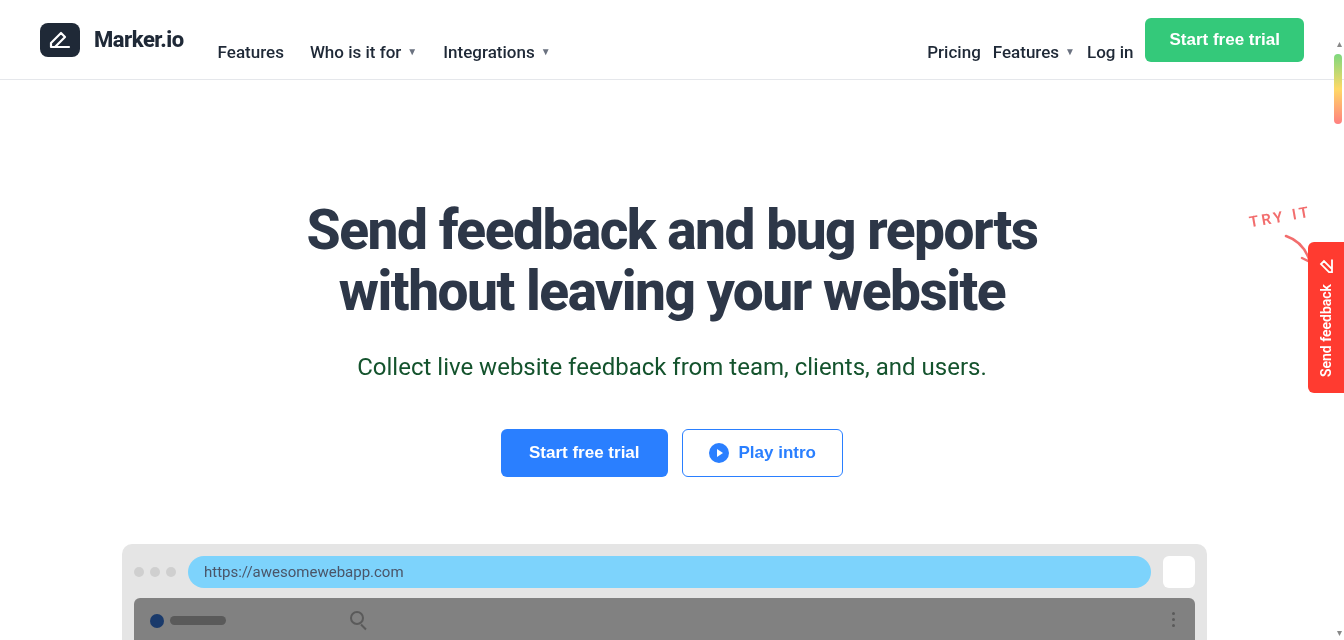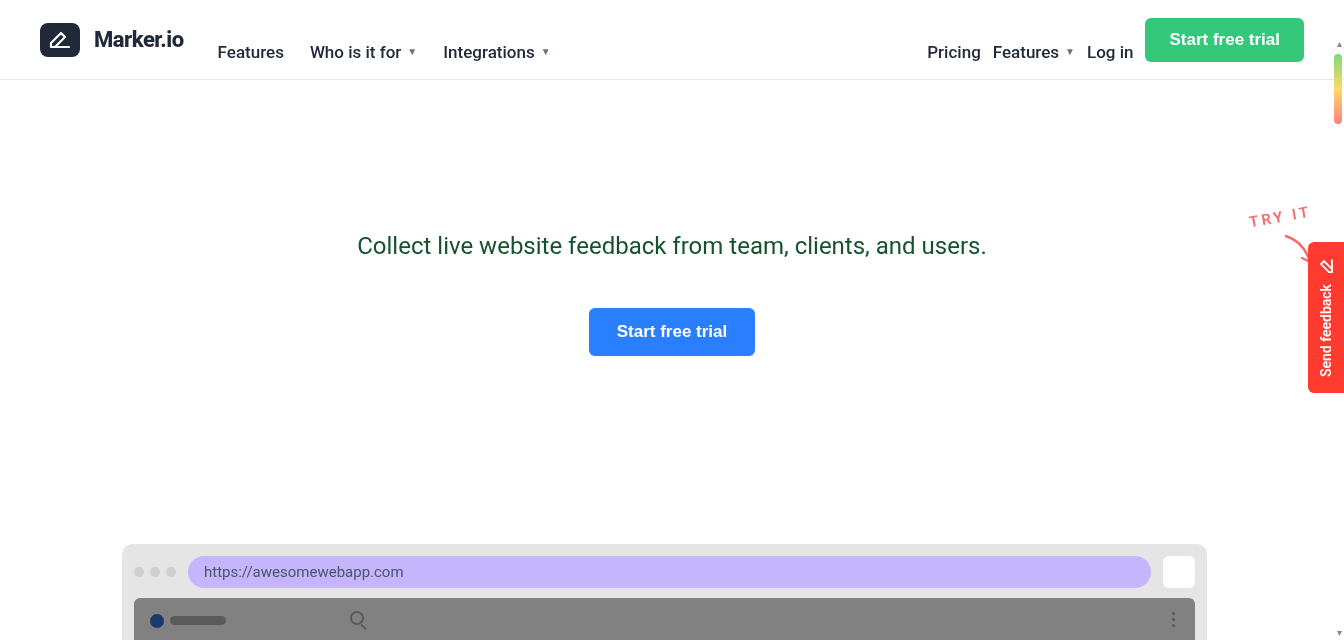--- a/index.html
+++ b/index.html
@@ -25,21 +25,21 @@
 .btn-primary { background: #2a7fff; color: #fff; padding: 14px 28px; border-radius: 6px; font-size: 17px; font-weight: 600; border: none; cursor: pointer; }
 .btn-secondary { background: #fff; color: #2a7fff; padding: 13px 26px; border-radius: 6px; font-size: 17px; font-weight: 600; border: 1.5px solid #2a7fff; cursor: pointer; display: flex; align-items: center; gap: 10px; }
 .play-icon { width: 20px; height: 20px; border-radius: 50%; background: #2a7fff; display: flex; align-items: center; justify-content: center; }
 .play-icon::after { content: ''; border-left: 6px solid #fff; border-top: 4px solid transparent; border-bottom: 4px solid transparent; margin-left: 2px; }
 
 
 .browser { position: absolute; bottom: 0; left: 122px; width: 1085px; background: #e5e5e5; border-radius: 10px 10px 0 0; padding: 12px 12px 0; }
 .browser-bar { display: flex; align-items: center; gap: 12px; margin-bottom: 10px; }
 .dots { display: flex; gap: 6px; }
 .dot { width: 10px; height: 10px; border-radius: 50%; background: #cfcfcf; }
-.addr { flex: 1; background: #c4b5fd; border-radius: 16px; height: 32px; display: flex; align-items: center; padding: 0 16px; font-size: 15px; color: #4a5568; }
+.addr { flex: 1; background: #7dd3fc; border-radius: 16px; height: 32px; display: flex; align-items: center; padding: 0 16px; font-size: 15px; color: #4a5568; }
 .addr-btn { width: 32px; height: 32px; background: #fff; border-radius: 6px; }
 .browser-body { background: #818181; height: 42px; border-radius: 6px 6px 0 0; position: relative; }
 .bb-dot { position: absolute; left: 16px; top: 16px; width: 14px; height: 14px; border-radius: 50%; background: #1a3a6b; }
 .bb-line { position: absolute; left: 36px; top: 18px; width: 56px; height: 9px; border-radius: 5px; background: #5a5a5a; }
 .bb-search { position: absolute; left: 216px; top: 13px; width: 14px; height: 14px; border: 2px solid #5a5a5a; border-radius: 50%; }
 .bb-search::after { content: ''; position: absolute; bottom: -5px; right: -5px; width: 7px; height: 2px; background: #5a5a5a; transform: rotate(45deg); }
 .bb-kebab { position: absolute; right: 20px; top: 14px; display: flex; flex-direction: column; gap: 3px; }
 .bb-kebab span { width: 3px; height: 3px; border-radius: 50%; background: #5a5a5a; }
 
 
@@ -92,23 +92,31 @@
         <span class="nav-caret">▼</span>
       </div>
     <div class="nav-item">
         <span>Log in</span>
       </div>
     <button class="cta-button">Start free trial</button>
   </div>
 </header>
 
 <section class="hero">
+  <h1 class="hero-title">
+    <span>Send feedback and bug reports</span><br>
+    <span>without leaving your website</span>
+  </h1>
   <p class="hero-subtitle">Collect live website feedback from team, clients, and users.</p>
   <div class="hero-ctas">
     <button class="btn-primary">Start free trial</button>
+    <button class="btn-secondary">
+      <span class="play-icon"></span>
+      <span>Play intro</span>
+    </button>
   </div>
 </section>
 
 <div class="browser">
   <div class="browser-bar">
     <div class="dots">
       <span class="dot"></span>
       <span class="dot"></span>
       <span class="dot"></span>
     </div>

